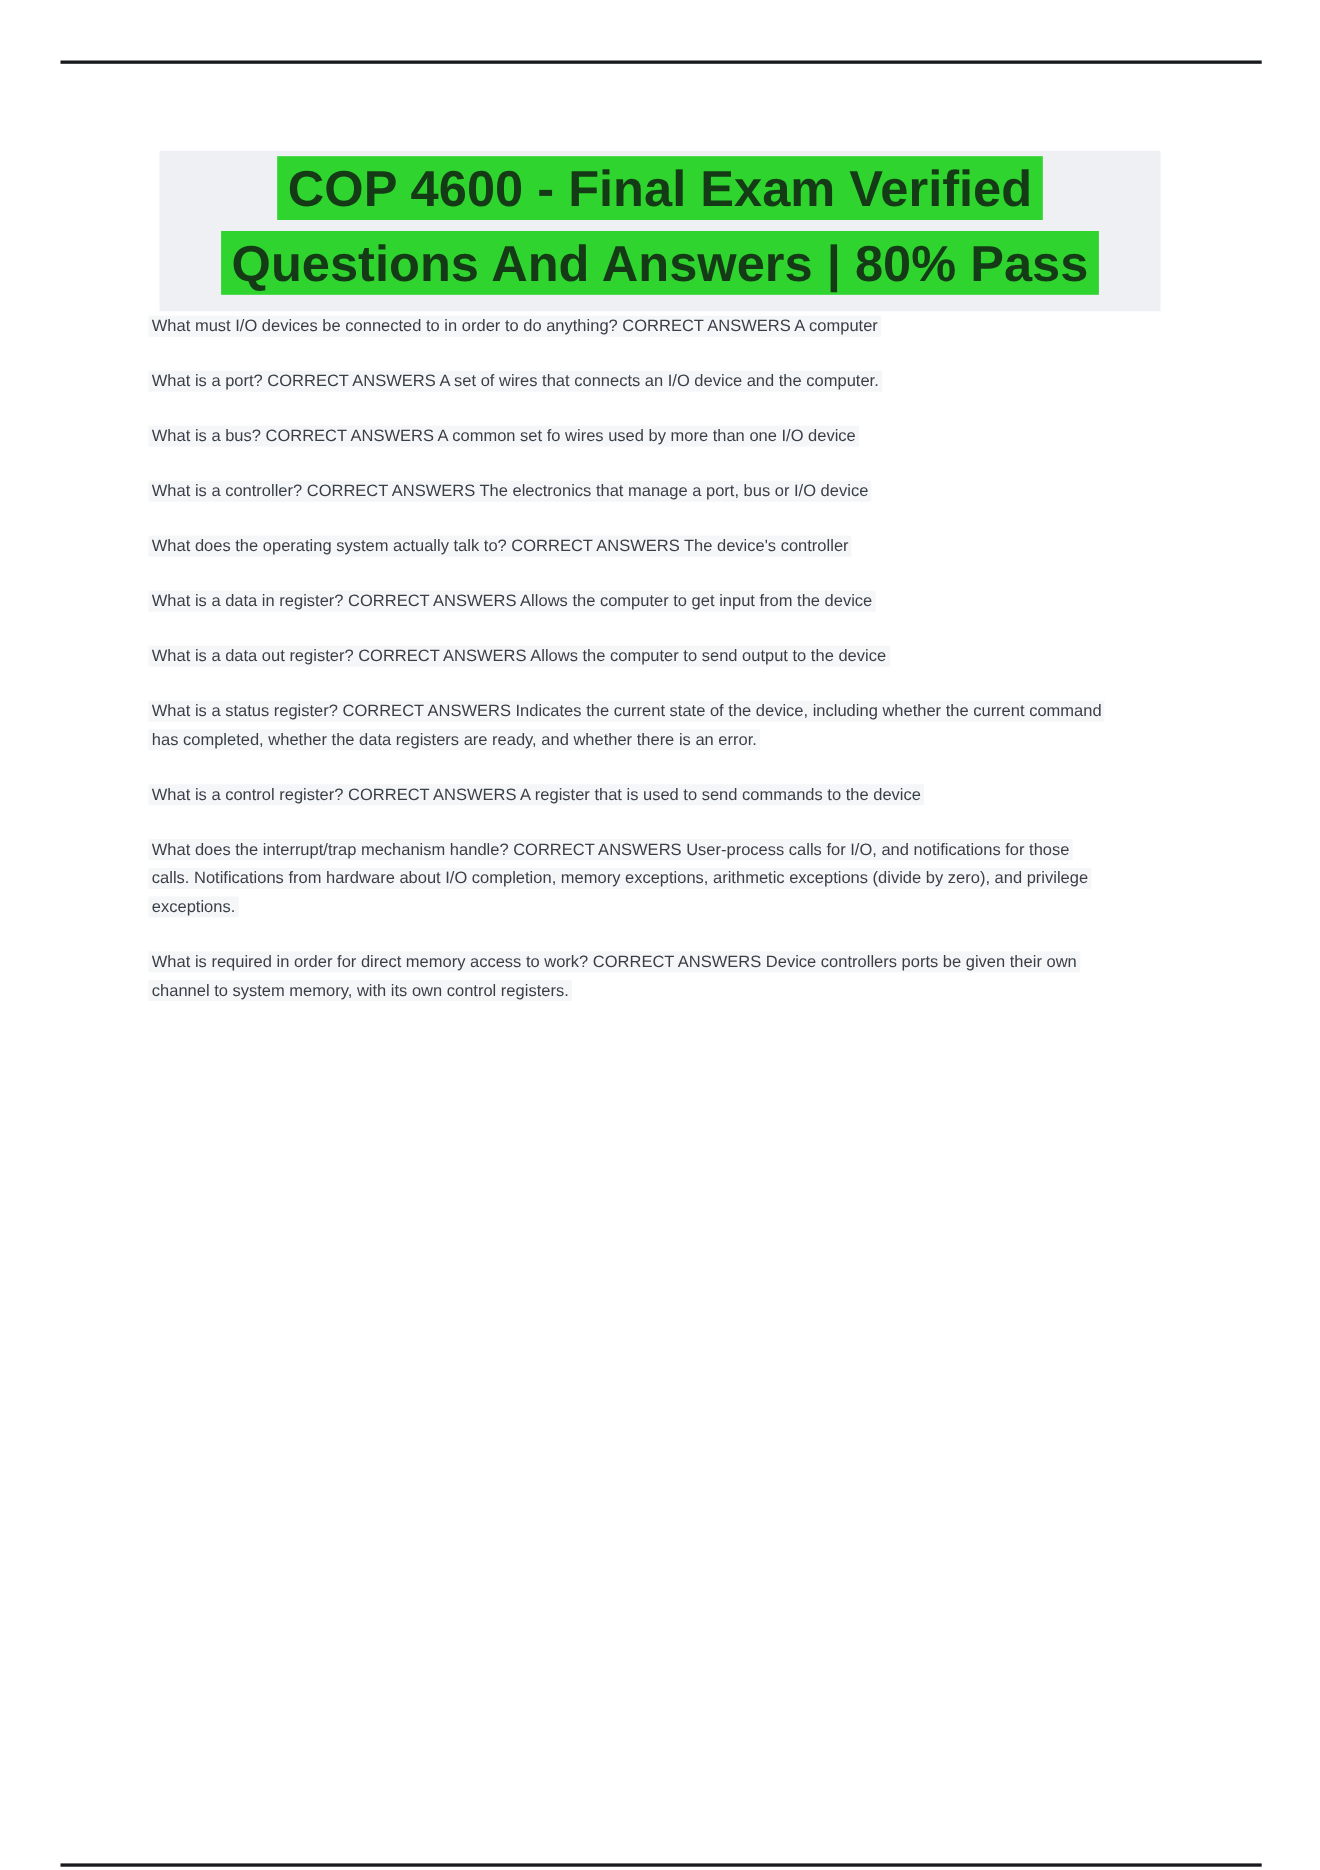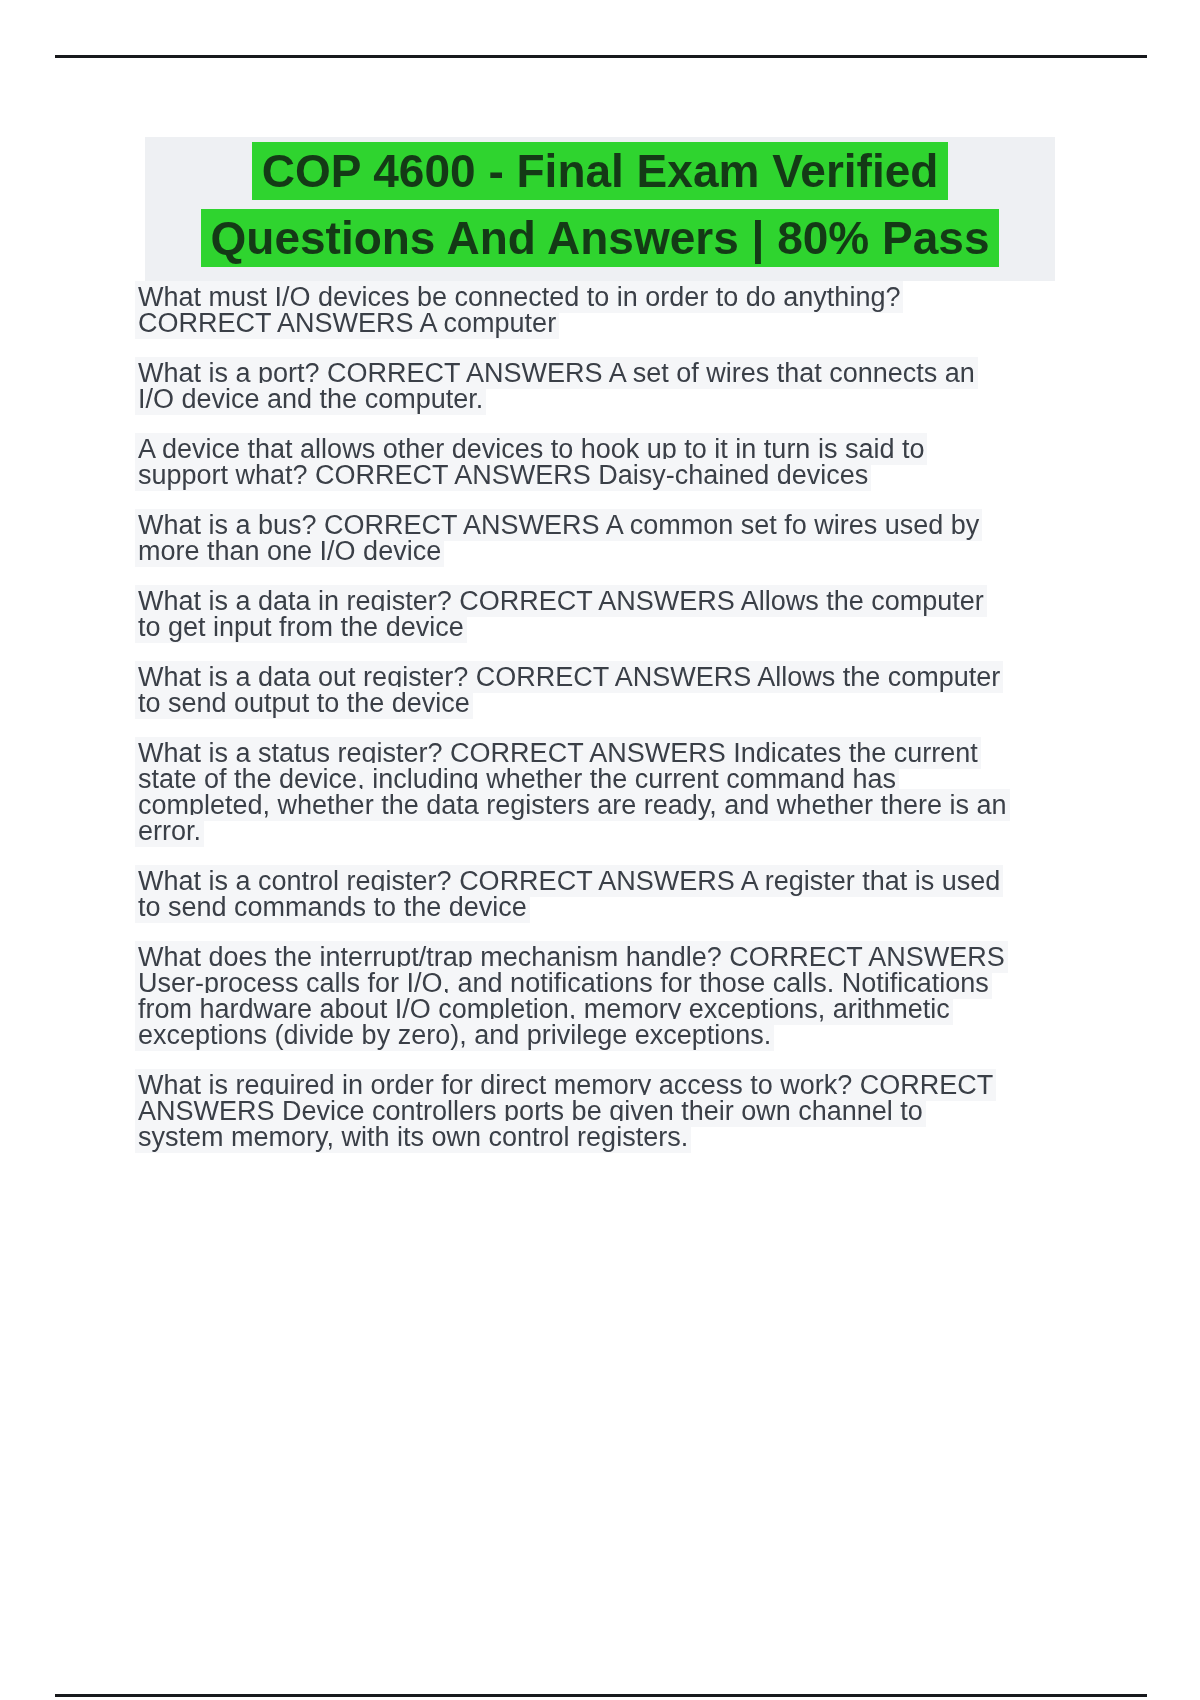--- a/index.html
+++ b/index.html
@@ -45,21 +45,21 @@
     color:var(--title-ink);
     font-weight:bold;
     font-size:46px;
     letter-spacing:0px;
     padding:3px 10px;
   }
   .doc-body{
     position:absolute;
     left:135px; top:284px;
     width:872px;
-    font-size:27px;
+    font-size:15px;
     line-height:26px;
     color:var(--ink);
   }
   .doc-body p{
     margin:0 0 24px 0;
   }
   .doc-body .hl{
     background:var(--line-hl);
     padding:1px 3px;
     -webkit-box-decoration-break:clone;
@@ -74,26 +74,27 @@
 <header class="title-block">
   <span class="title-line"><span class="green-hl">COP 4600 - Final Exam Verified</span></span>
   <span class="title-line"><span class="green-hl">Questions And Answers | 80% Pass</span></span>
 </header>
 
 <main class="doc-body">
   <p><span class="hl">What must I/O devices be connected to in order to do anything? CORRECT ANSWERS A computer</span></p>
 
   <p><span class="hl">What is a port? CORRECT ANSWERS A set of wires that connects an I/O device and the computer.</span></p>
 
-  <p><span class="hl">A device that allows other devices to hook up to it in turn is said to support what? CORRECT ANSWERS Daisy-chained devices</span></p>
 
   <p><span class="hl">What is a bus? CORRECT ANSWERS A common set fo wires used by more than one I/O device</span></p>
 
 
+  <p><span class="hl">What is a controller? CORRECT ANSWERS The electronics that manage a port, bus or I/O device</span></p>
 
+  <p><span class="hl">What does the operating system actually talk to? CORRECT ANSWERS The device's controller</span></p>
 
   <p><span class="hl">What is a data in register? CORRECT ANSWERS Allows the computer to get input from the device</span></p>
 
   <p><span class="hl">What is a data out register? CORRECT ANSWERS Allows the computer to send output to the device</span></p>
 
   <p><span class="hl">What is a status register? CORRECT ANSWERS Indicates the current state of the device, including whether the current command has completed, whether the data registers are ready, and whether there is an error.</span></p>
 
   <p><span class="hl">What is a control register? CORRECT ANSWERS A register that is used to send commands to the device</span></p>
 
   <p><span class="hl">What does the interrupt/trap mechanism handle? CORRECT ANSWERS User-process calls for I/O, and notifications for those calls. Notifications from hardware about I/O completion, memory exceptions, arithmetic exceptions (divide by zero), and privilege exceptions.</span></p>

